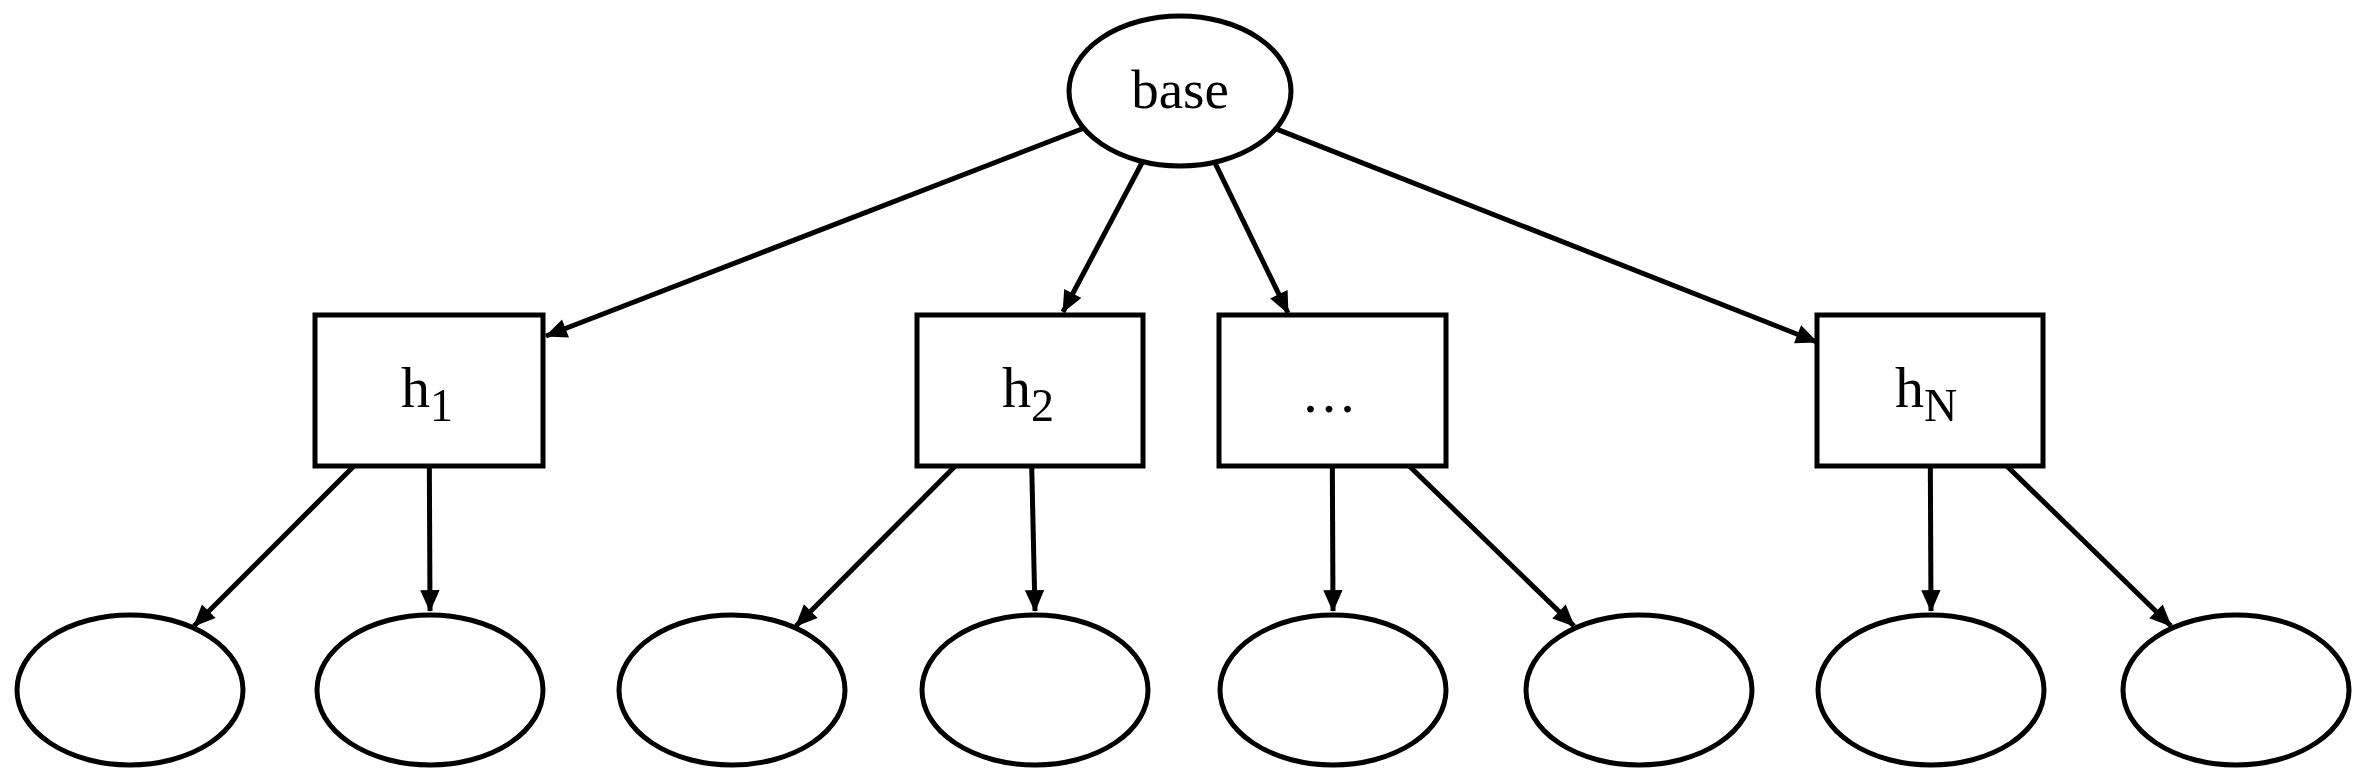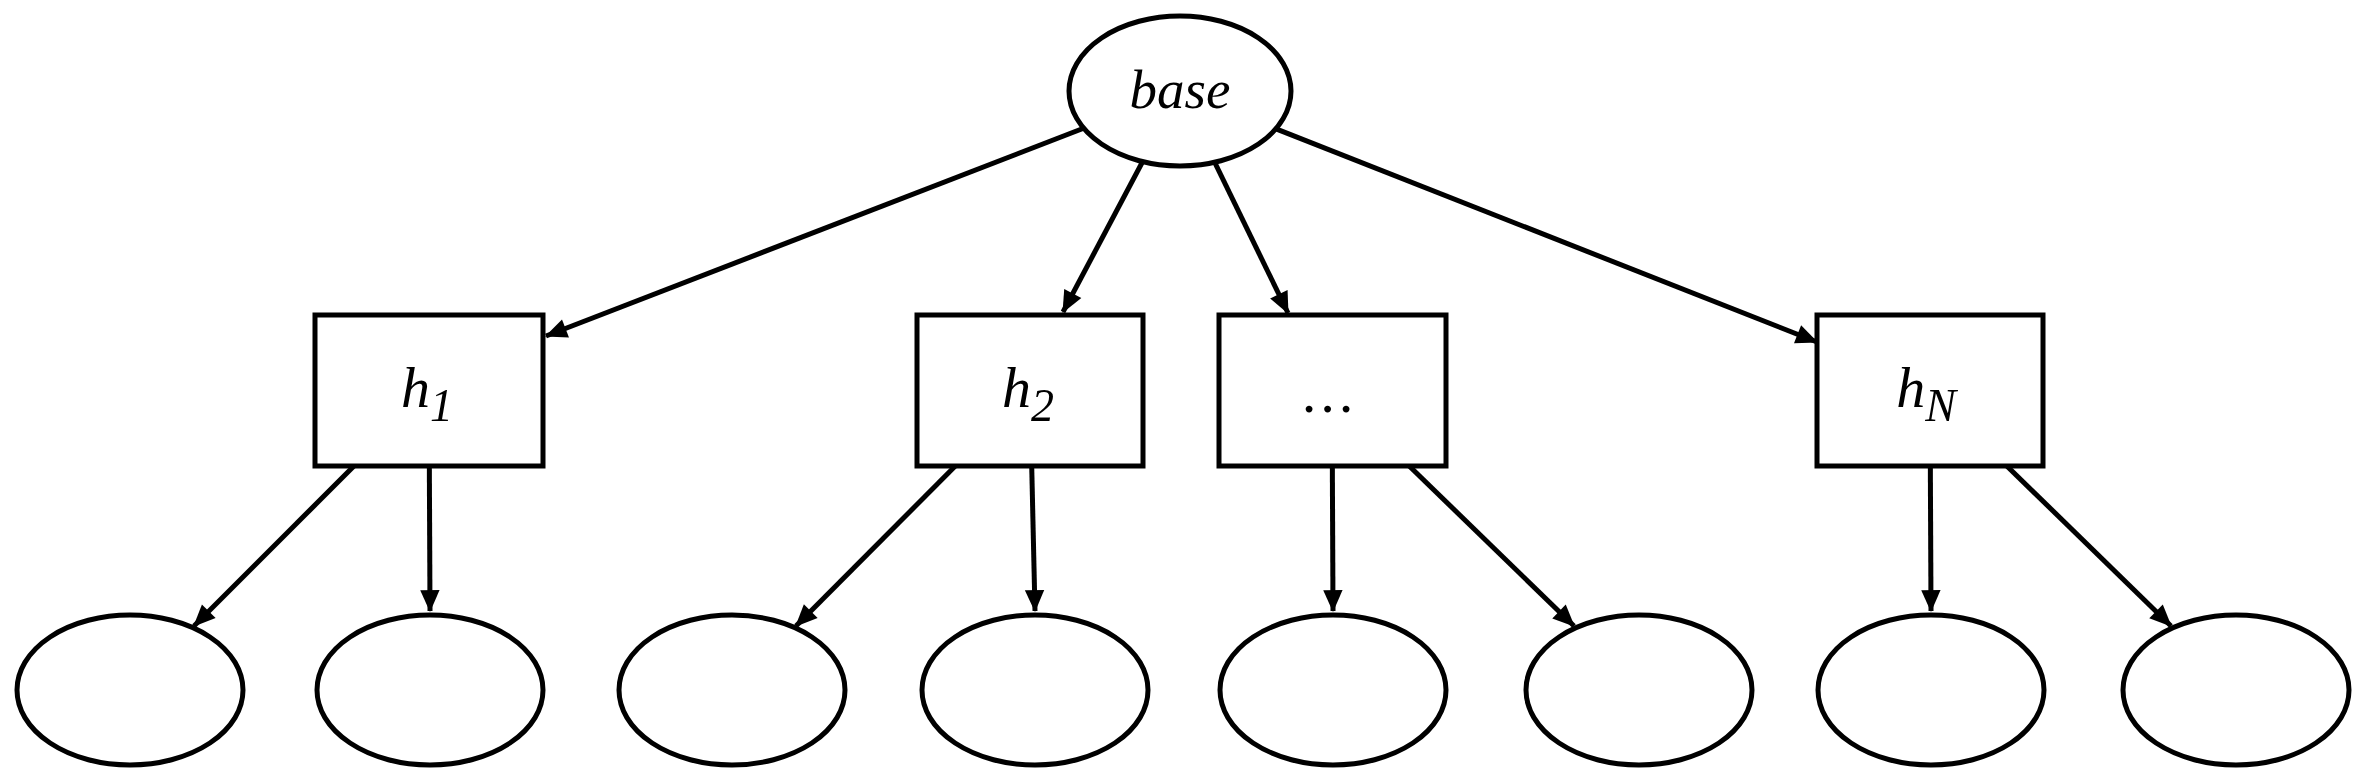--- a/index.html
+++ b/index.html
@@ -7,21 +7,20 @@
     padding: 0;
     background: #ffffff;
     width: 2358px;
     height: 783px;
     overflow: hidden;
     font-family: "Liberation Serif", "DejaVu Serif", serif;
   }
   .canvas-wrap {
     width: 2080px;
     height: 783px;
-    font-style: italic;
   }
   svg { display: block; }
   .edge {
     stroke: #000000;
     stroke-width: 5;
     fill: none;
   }
   .node-shape {
     fill: #ffffff;
     stroke: #000000;

